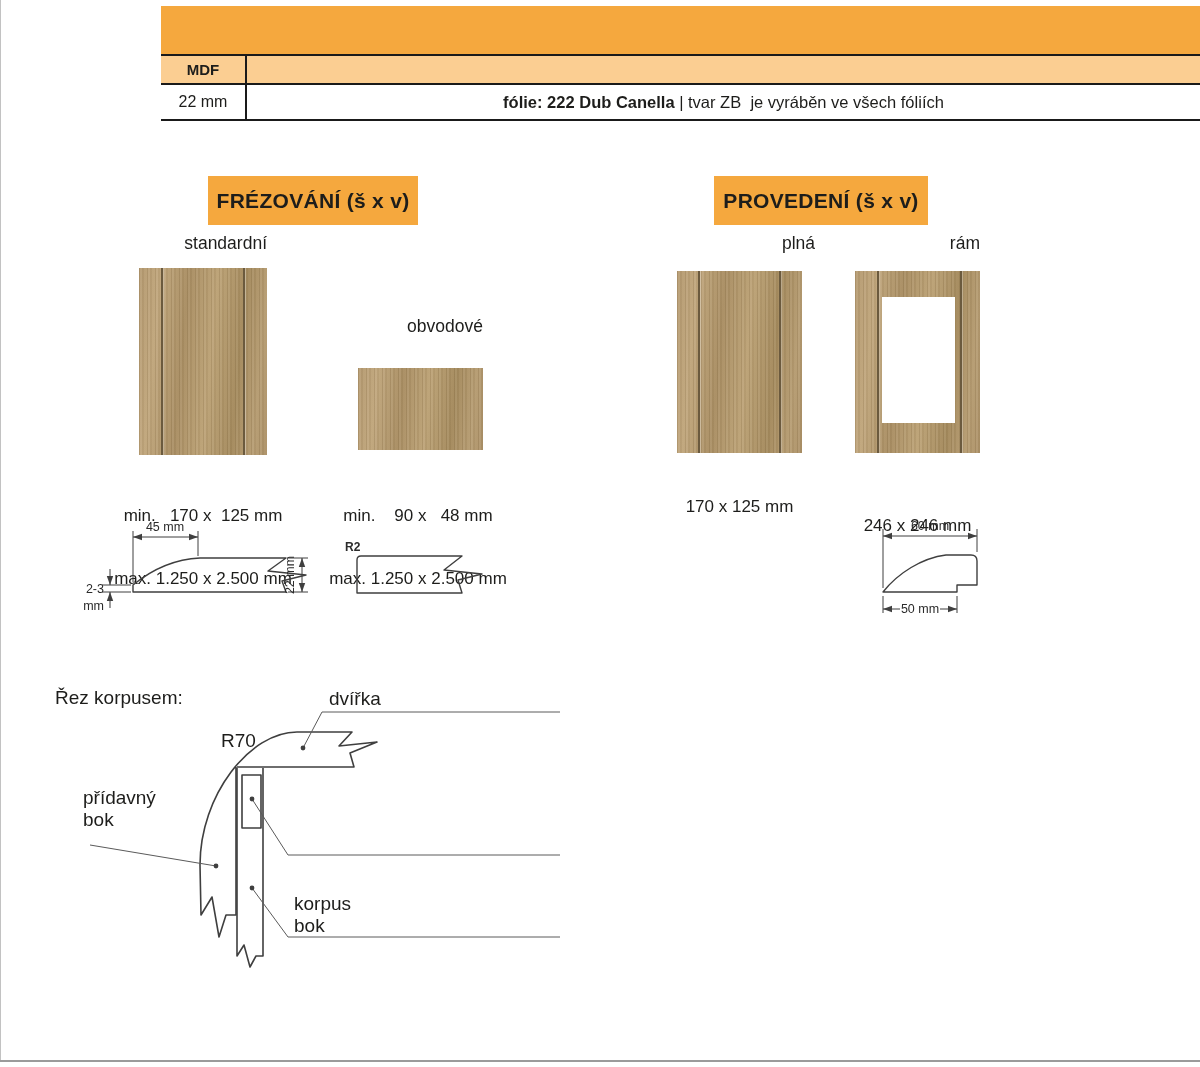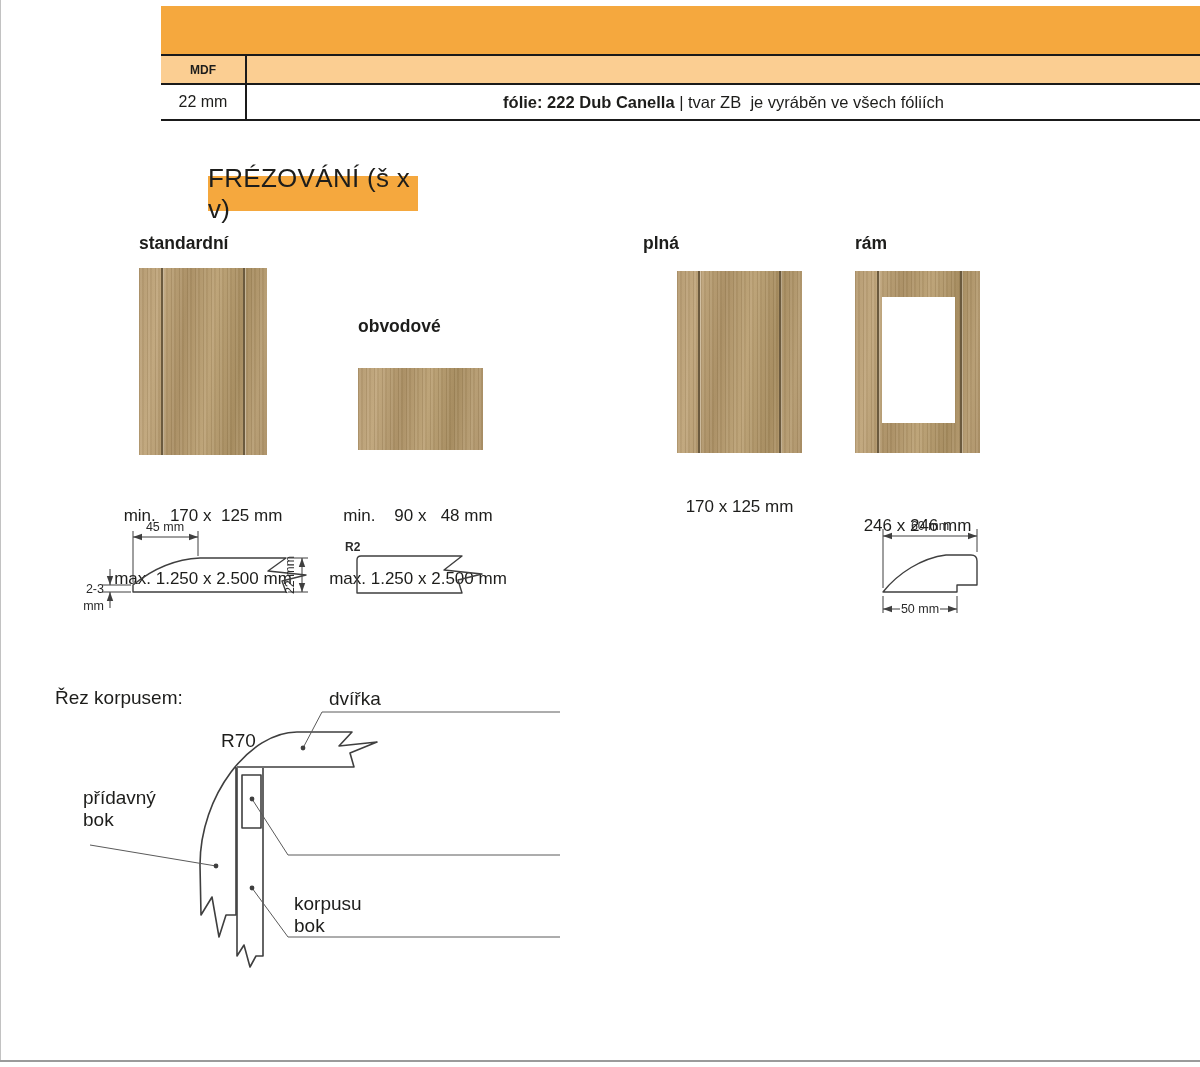--- a/index.html
+++ b/index.html
@@ -9,40 +9,40 @@
   
   .badge{left:8px;top:7px;width:149px;height:144px;background:#FDDCAC;}
   .badge-text{left:0;right:0;top:84px;text-align:center;font-size:44px;font-weight:700;letter-spacing:1px;line-height:1;}
   .topbar{left:161px;top:6px;right:0;height:48px;background:#F5A83E;}
   .htable{left:161px;top:54px;right:0;border-top:2px solid #1a1a1a;}
   .hrow{display:flex;align-items:center;border-bottom:2px solid #1a1a1a;}
   .hrow1{height:27px;background:#FBCE92;}
   .hrow2{height:34px;background:#ffffff;}
   .hcell1{flex:0 0 84px;border-right:2px solid #1a1a1a;align-self:stretch;display:flex;align-items:center;justify-content:center;}
   .hcell2{flex:1;display:flex;align-items:center;justify-content:center;}
-  .mdf{font-size:12px;font-weight:700;}
+  .mdf{font-size:15px;font-weight:700;}
   .thick{font-size:16px;}
   .htitle{font-size:15px;font-weight:700;letter-spacing:.2px;}
   .foil{font-size:16.5px;white-space:pre;}
   .foil b{font-weight:700;}
   
-  .seclabel{height:35px;background:#F5A83E;display:flex;align-items:center;justify-content:center;
-            font-size:26px;font-weight:400;letter-spacing:.3px;}
+  .seclabel{height:49px;background:#F5A83E;display:flex;align-items:center;justify-content:center;
+            font-size:21px;font-weight:700;letter-spacing:.3px;}
   
   .wood{position:absolute;
     background:
       repeating-linear-gradient(90deg,
         rgba(80,60,30,0.13) 0 1px,
         rgba(255,255,255,0.06) 1px 3px,
         rgba(60,45,20,0.06) 3px 5px,
         rgba(255,255,255,0.02) 5px 8px),
       linear-gradient(95deg,#b69b72 0%,#c1a77d 15%,#aa8f64 35%,#bda377 55%,#a58b5e 75%,#b79d73 90%,#ad9268 100%);}
   .groove{position:absolute;top:0;bottom:0;width:2px;background:#6B5A3E;box-shadow:1px 0 1px rgba(255,255,255,.35);}
   .window{position:absolute;background:#ffffff;}
-  .sublabel{font-size:17.5px;text-align:left;font-weight:bold;}
+  .sublabel{font-size:17.5px;text-align:right;}
   .dims{font-size:17px;line-height:21px;text-align:center;white-space:pre;}
   
   svg text{font-family:"Liberation Sans","DejaVu Sans",sans-serif;fill:#2b2b2b;}
   .dimtext{font-size:12.5px;}
   .rtext{font-size:12px;font-weight:600;}
   
   .clabel{font-size:19px;line-height:22px;}
   .note{font-size:17.5px;}
   .note-label{color:#F1B679;}
   .pageline-bottom{left:0;right:0;top:1060px;height:2px;background:#9b9b9b;}
@@ -62,24 +62,25 @@
     <div class="hrow hrow1">
       <div class="hcell1 mdf">MDF</div>
     </div>
     <div class="hrow hrow2">
       <div class="hcell1 thick">22 mm</div>
       <div class="hcell2 foil"><b>fólie: 222 Dub Canella</b><span> | tvar ZB  je vyráběn ve všech fóliích</span></div>
     </div>
   </div>
 
   <div class="abs seclabel" style="left:208px;top:176px;width:210px;">FRÉZOVÁNÍ (š x v)</div>
+  <div class="abs seclabel" style="left:714px;top:176px;width:214px;">PROVEDENÍ (š x v)</div>
 
   <div class="abs sublabel" style="left:139px;top:233px;width:128px;">standardní</div>
   <div class="abs sublabel" style="left:358px;top:316px;width:125px;">obvodové</div>
-  <div class="abs sublabel" style="left:643px;top:233px;width:125px;">plná</div>
+  <div class="abs sublabel" style="left:690px;top:233px;width:125px;">plná</div>
   <div class="abs sublabel" style="left:855px;top:233px;width:125px;">rám</div>
 
   <div class="wood" style="left:139px;top:268px;width:128px;height:187px;">
     <div class="groove" style="left:22px;"></div>
     <div class="groove" style="left:104px;"></div>
   </div>
   <div class="wood" style="left:358px;top:368px;width:125px;height:82px;"></div>
   <div class="wood" style="left:677px;top:271px;width:125px;height:182px;">
     <div class="groove" style="left:21px;"></div>
     <div class="groove" style="left:102px;"></div>
@@ -170,18 +171,18 @@
   </svg>
 
   <div class="abs clabel" style="left:55px;top:687px;">Řez korpusem:</div>
   <div class="abs clabel" style="left:329px;top:688px;">dvířka</div>
   <div class="abs clabel" style="left:221px;top:730px;">R70</div>
   <div class="abs clabel" style="left:83px;top:787px;width:88px;text-align:left;">
     <div>přídavný</div>
     <div>bok</div>
   </div>
   <div class="abs clabel" style="left:294px;top:893px;">
-    <div>korpusu</div>
+    <div>korpus</div>
     <div>bok</div>
   </div>
 
 
 </div>
 
 </body></html>

